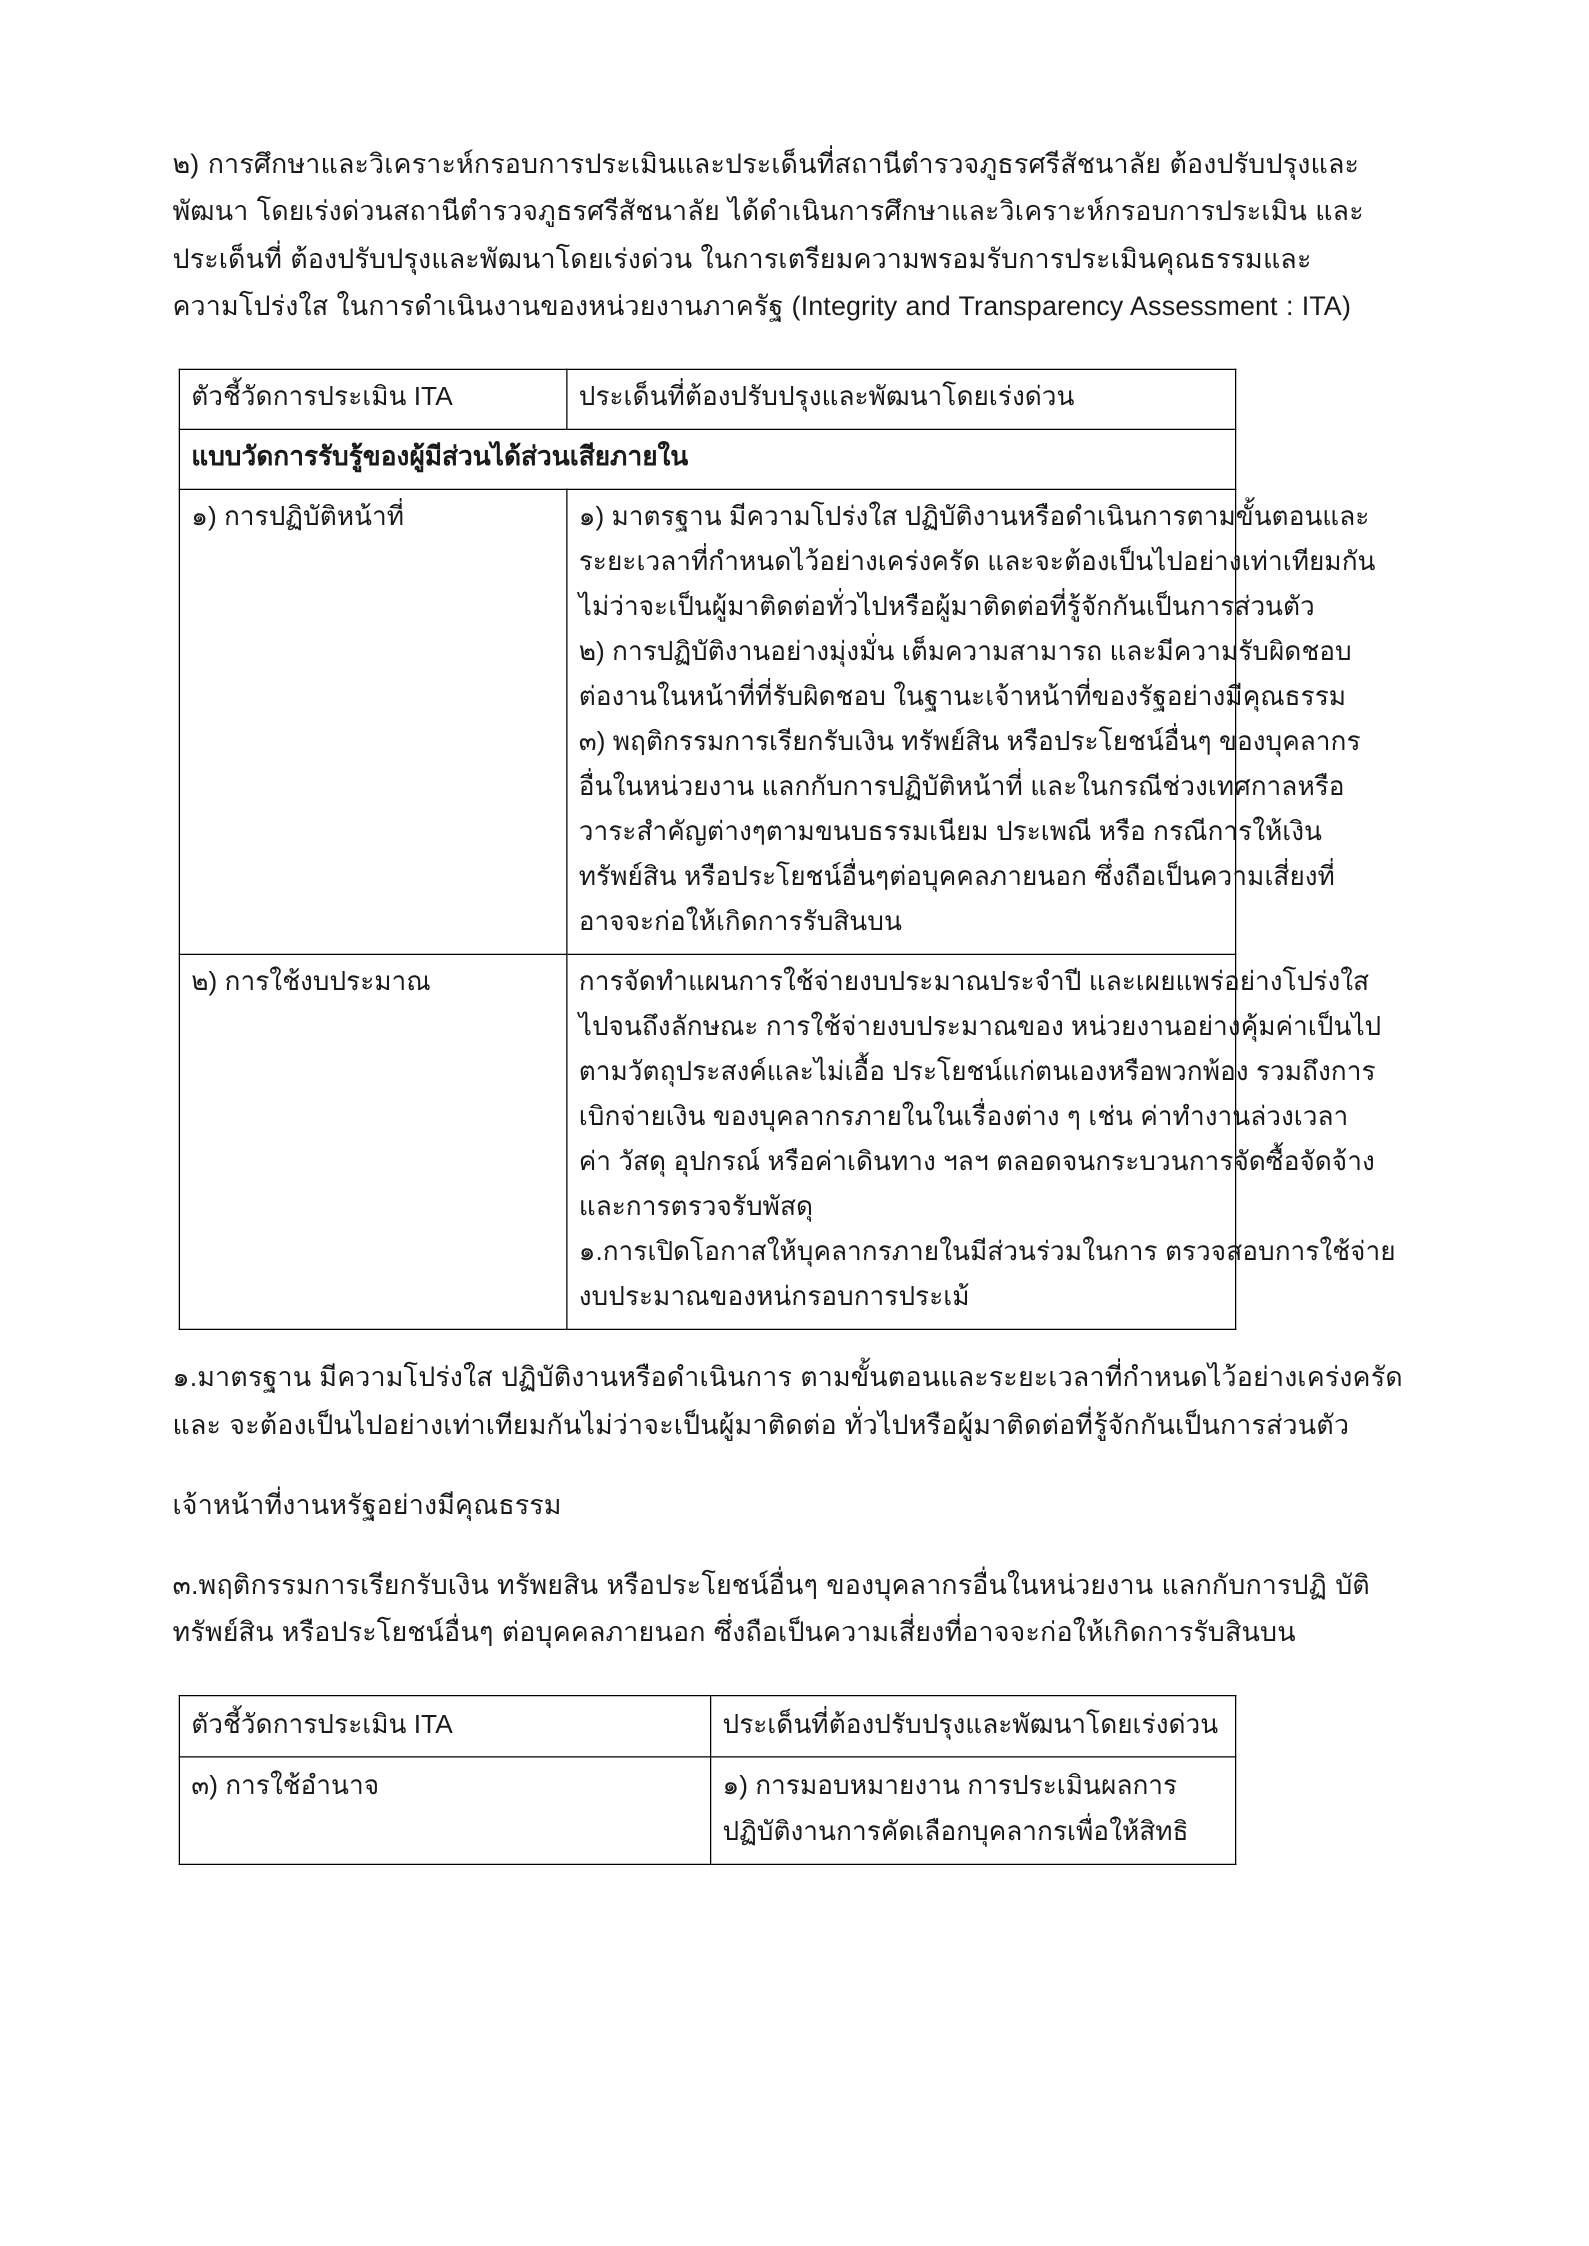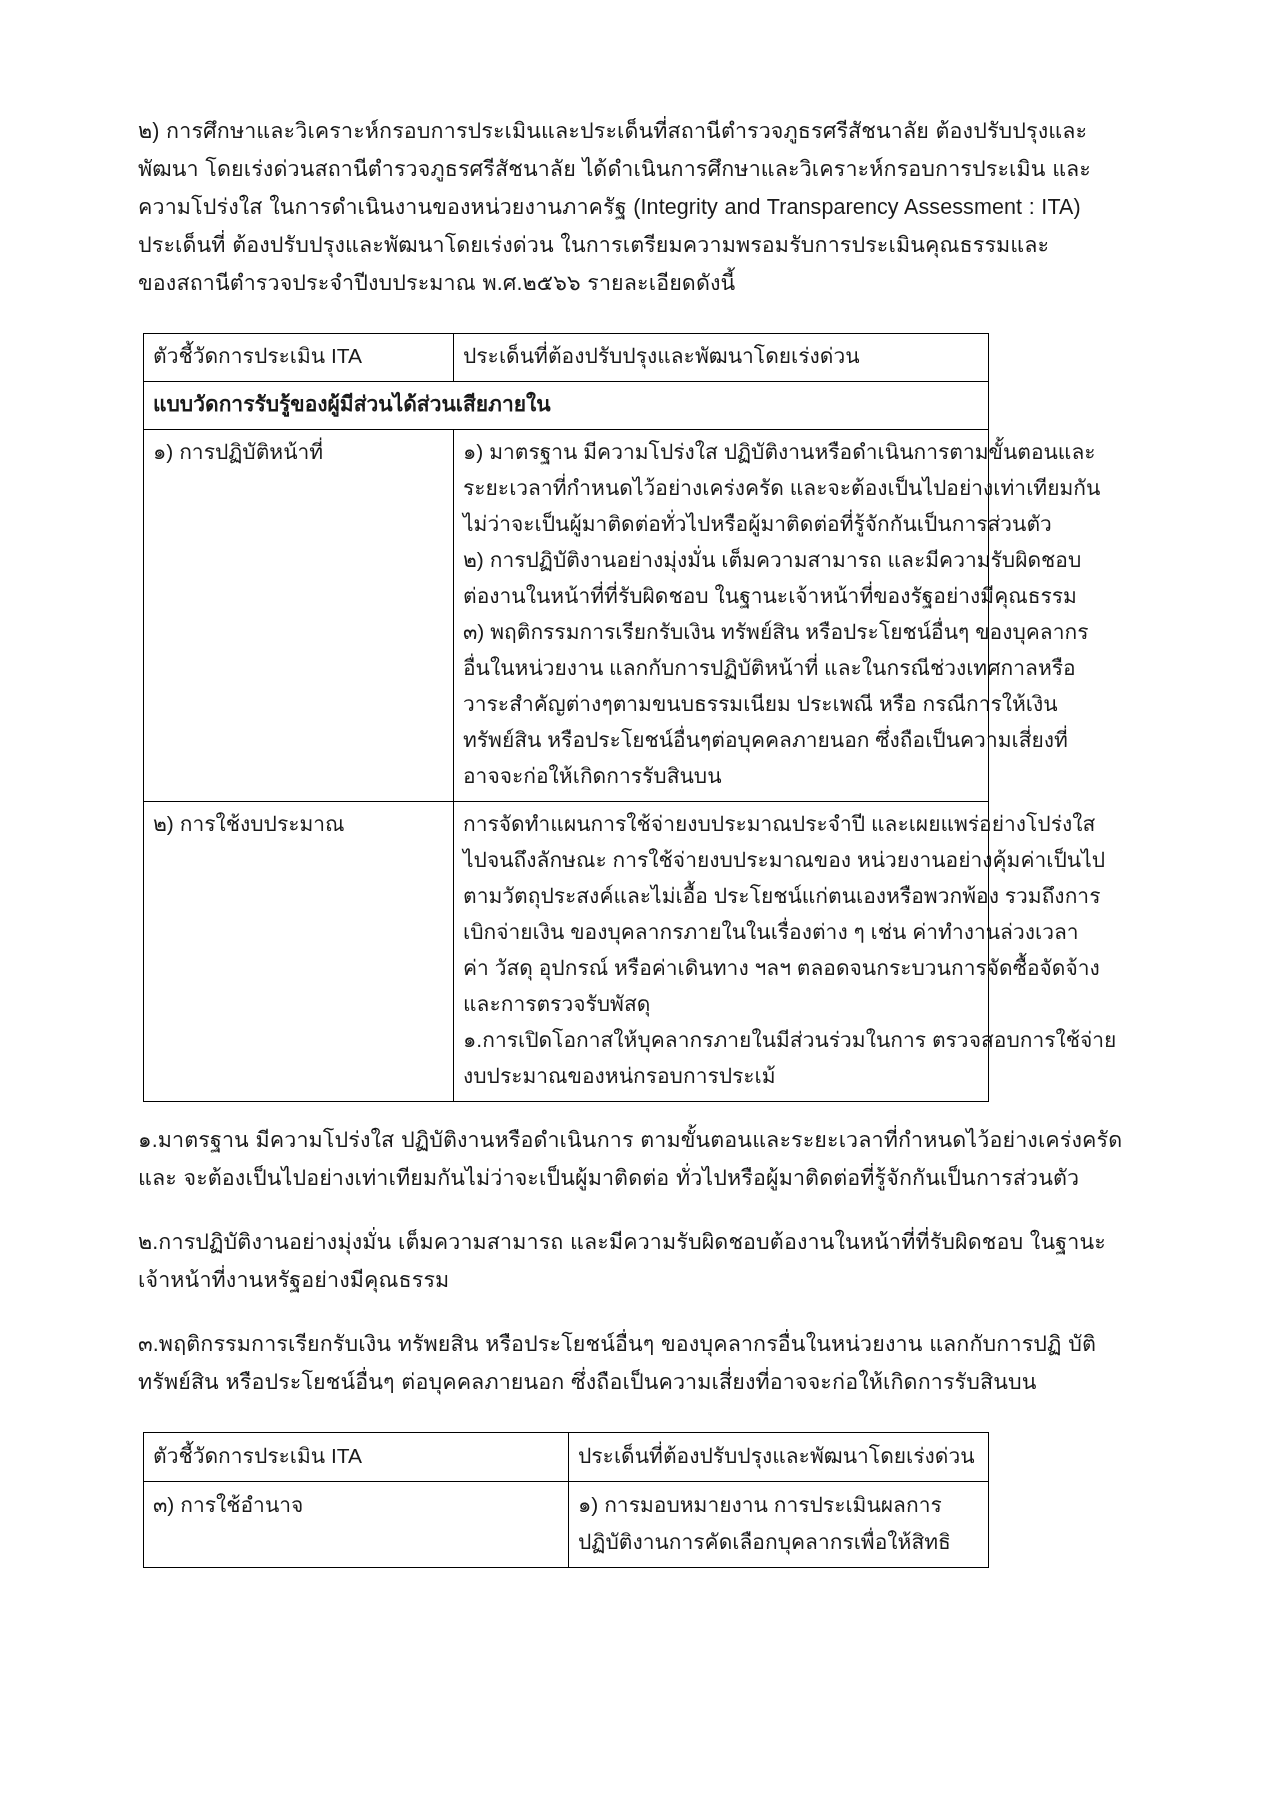--- a/index.html
+++ b/index.html
@@ -78,23 +78,22 @@
 </style>
 </head>
 <body>
 
 <div class="page">
   <div class="content">
 
     <div class="para">
       <span class="cell-line">๒) การศึกษาและวิเคราะห์กรอบการประเมินและประเด็นที่สถานีตำรวจภูธรศรีสัชนาลัย ต้องปรับปรุงและ</span>
       <span class="cell-line">พัฒนา โดยเร่งด่วนสถานีตำรวจภูธรศรีสัชนาลัย ได้ดำเนินการศึกษาและวิเคราะห์กรอบการประเมิน และ</span>
+      <span class="cell-line">ประเด็นที่ ต้องปรับปรุงและพัฒนาโดยเร่งด่วน ในการเตรียมความพรอมรับการประเมินคุณธรรมและ</span>
       <span class="cell-line">ความโปร่งใส ในการดำเนินงานของหน่วยงานภาครัฐ (Integrity and Transparency Assessment : ITA)</span>
-      <span class="cell-line">ประเด็นที่ ต้องปรับปรุงและพัฒนาโดยเร่งด่วน ในการเตรียมความพรอมรับการประเมินคุณธรรมและ</span>
-      <span class="cell-line">ของสถานีตำรวจประจำปีงบประมาณ พ.ศ.๒๕๖๖ รายละเอียดดังนี้</span>
     </div>
 
     <div class="spacer-md"></div>
 
     <table class="doc-table t1">
       <colgroup>
         <col class="col-left">
         <col class="col-right">
       </colgroup>
       <tbody>
@@ -139,21 +138,20 @@
     <div class="spacer-table-sm"></div>
 
     <div class="para">
       <span class="cell-line">๑.มาตรฐาน มีความโปร่งใส ปฏิบัติงานหรือดำเนินการ ตามขั้นตอนและระยะเวลาที่กำหนดไว้อย่างเคร่งครัด</span>
       <span class="cell-line">และ จะต้องเป็นไปอย่างเท่าเทียมกันไม่ว่าจะเป็นผู้มาติดต่อ ทั่วไปหรือผู้มาติดต่อที่รู้จักกันเป็นการส่วนตัว</span>
     </div>
 
     <div class="spacer-md"></div>
 
     <div class="para">
-      <span class="cell-line">๒.การปฏิบัติงานอย่างมุ่งมั่น เต็มความสามารถ และมีความรับผิดชอบต้องานในหน้าที่ที่รับผิดชอบ ในฐานะ</span>
       <span class="cell-line">เจ้าหน้าที่งานหรัฐอย่างมีคุณธรรม</span>
     </div>
 
     <div class="spacer-md"></div>
 
     <div class="para">
       <span class="cell-line">๓.พฤติกรรมการเรียกรับเงิน ทรัพยสิน หรือประโยชน์อื่นๆ ของบุคลากรอื่นในหน่วยงาน แลกกับการปฏิ บัติ</span>
       <span class="cell-line">ทรัพย์สิน หรือประโยชน์อื่นๆ ต่อบุคคลภายนอก ซึ่งถือเป็นความเสี่ยงที่อาจจะก่อให้เกิดการรับสินบน</span>
     </div>
 

